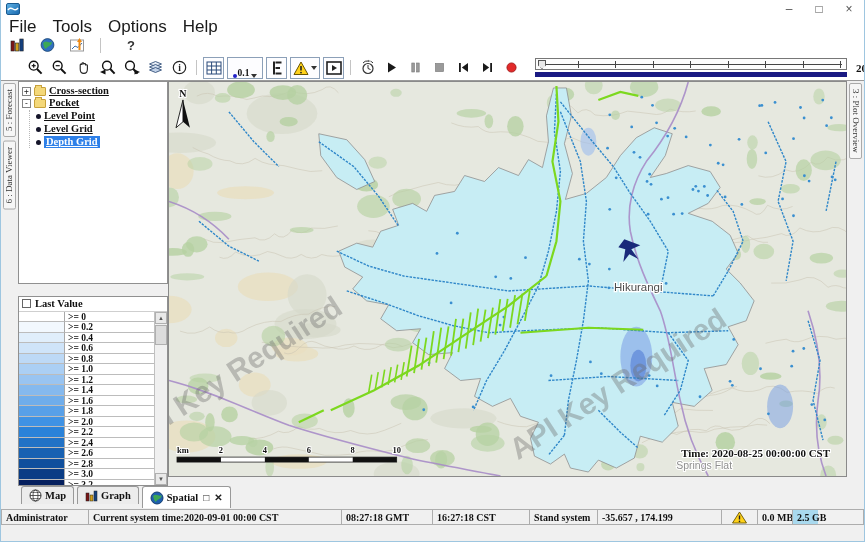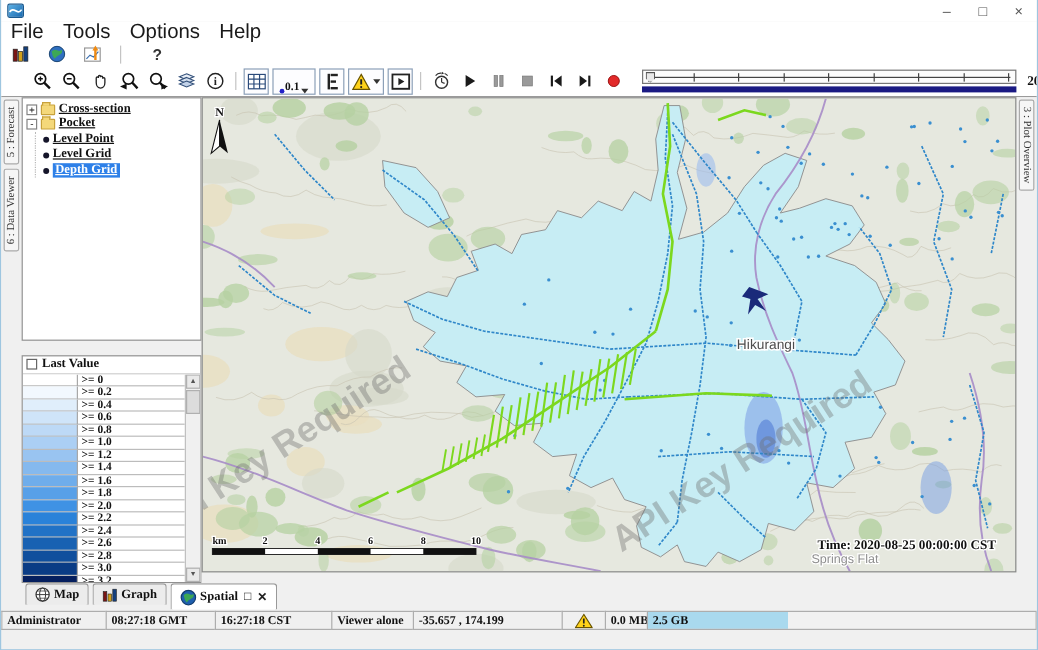--- a/index.html
+++ b/index.html
@@ -793,23 +793,24 @@
         </svg>
       <span>Spatial</span>
       <span class="tabctl">□</span>
       <span class="tabctl" style="font-weight:bold;">✕</span>
     </span>
   </div>
 
 
   <div class="statusbar">
     <span class="seg s1">Administrator</span>
+    <span class="seg s2">Current system time:2020-09-01 00:00 CST</span>
     <span class="seg s3">08:27:18 GMT</span>
     <span class="seg s4">16:27:18 CST</span>
-    <span class="seg s5">Viewer alone</span>
+    <span class="seg s5">Stand system</span>
     <span class="seg s6">-35.657 , 174.199</span>
     <span class="seg s7">
       <svg width="15" height="13">
           <polygon points="7.5,1 14.5,12 0.5,12" fill="#ffd21a" stroke="#6a5500" stroke-width="0.9"></polygon>
           <line x1="7.5" y1="4.5" x2="7.5" y2="8.5" stroke="#222" stroke-width="1.4"></line>
           <circle cx="7.5" cy="10.4" r="0.8" fill="#222"></circle>
         </svg>
     </span>
     <span class="seg s8">0.0 MB/s</span>
     <span class="seg s9">2.5 GB</span>

